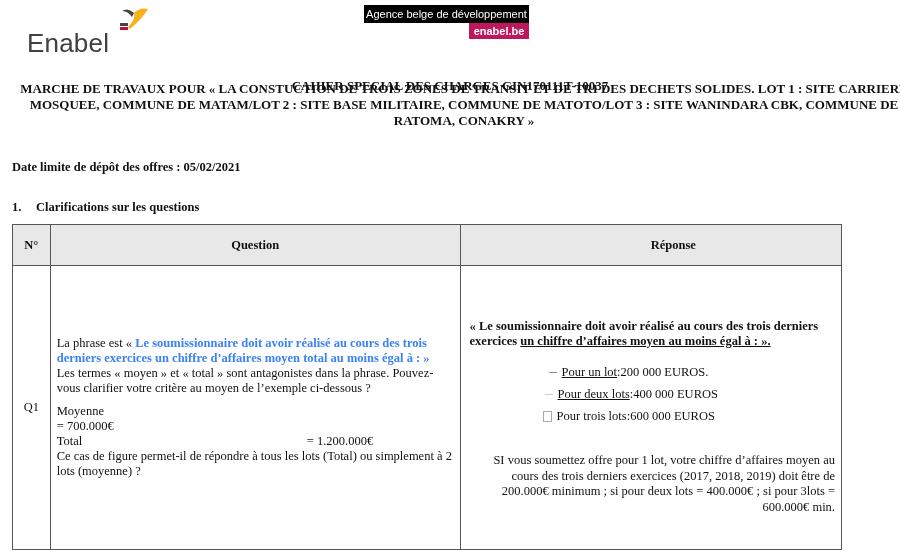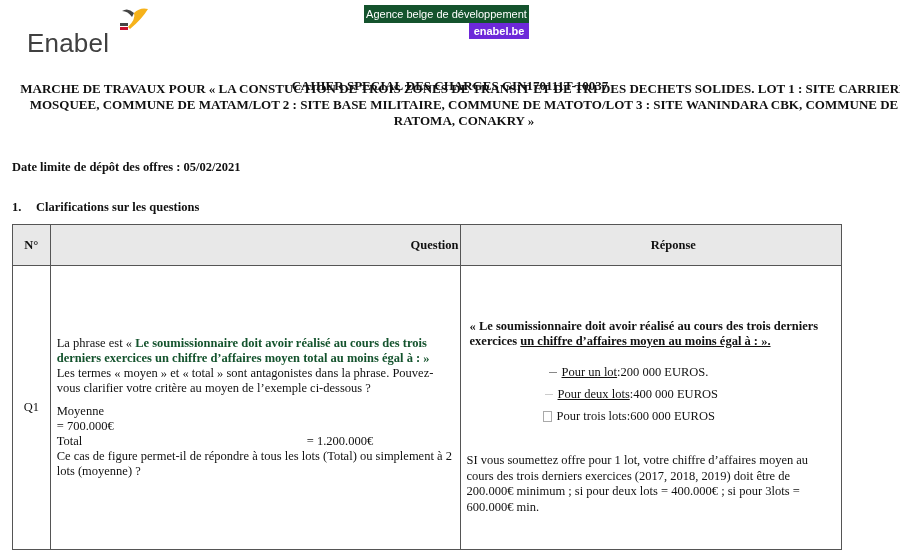--- a/index.html
+++ b/index.html
@@ -2,50 +2,50 @@
 <html><head>
 <meta charset="utf-8">
 <style>
   html, body { margin:0; padding:0; background:#ffffff; }
   body { width:900px; height:553px; position:relative; overflow:hidden; font-family:"Liberation Serif", "DejaVu Serif", serif; color:#111; }
   .abs { position:absolute; }
   
   .logo-word { left:27px; top:28px; font-family:"Liberation Sans","DejaVu Sans",sans-serif; font-size:26px; color:#404040; letter-spacing:0.2px; }
   .logo-mark { left:118px; top:5px; width:32px; height:30px; }
   
-  .agency-banner { left:364px; top:5px; width:165px; height:18px; background:#14532d; color:#fff; font-family:"Liberation Sans","DejaVu Sans",sans-serif; font-size:11px; line-height:18px; text-align:center; }
-  .agency-url { left:469px; top:23px; width:60px; height:16px; background:#6d28d9; color:#fff; font-family:"Liberation Sans","DejaVu Sans",sans-serif; font-size:11px; line-height:16px; text-align:center; font-weight:bold; }
+  .agency-banner { left:364px; top:5px; width:165px; height:18px; background:#000000; color:#fff; font-family:"Liberation Sans","DejaVu Sans",sans-serif; font-size:11px; line-height:18px; text-align:center; }
+  .agency-url { left:469px; top:23px; width:60px; height:16px; background:#be185d; color:#fff; font-family:"Liberation Sans","DejaVu Sans",sans-serif; font-size:11px; line-height:16px; text-align:center; font-weight:bold; }
   
   .title { left:0; width:900px; text-align:center; font-weight:bold; font-size:13px; line-height:16px; }
   .t1 { top:78px; }
   .t2 { top:81px; left:8px; width:892px;margin-left:10px; }
   .line-text { font-weight:bold; font-size:12.5px; left:12px; }
   .deadline { top:160px; }
   .section { top:180px;margin-top:20px; }
   .section .num { display:inline-block; width:24px; }
   
   table.qa { position:absolute; left:12px; top:224px; border-collapse:collapse; width:830px; font-size:12.5px; }
   table.qa td, table.qa th { border:1px solid #555; vertical-align:middle; }
   table.qa th { background:#e8e8e8; height:38px; font-weight:bold; font-size:12.5px; }
   .c-no { width:38px; text-align:center; }
-  .c-q { width:422px;text-align:right; }
+  .c-q { width:422px; }
   .c-r { width:368px;padding-left:46px; }
   .row1 { height:284px; }
   .qcell { padding:0 6px; line-height:15px; }
-  .qcell .grey-bold { color:#14532d; font-weight:bold; }
+  .qcell .grey-bold { color:#3b82f6; font-weight:bold; }
   .example { display:flex; }
   .example .lbl { width:250px; }
   .rcell { vertical-align:top !important; padding:0 6px; line-height:15px; }
   .r-quote { margin-top:53px; font-weight:bold; padding-left:3px; }
   .u { text-decoration:underline;text-align:center; }
   .lots { margin-top:12px; padding-left:58px; }
   .lot { height:22px; line-height:22px; display:flex; align-items:center; }
   .lot .box { display:inline-block; width:7px; height:9px; border:1px solid #aaa; margin-right:5px; }
   .lot .dash { display:inline-block; width:8px; height:1px; background:#888; margin-right:5px; }
-  .r-expl { margin-top:26px; line-height:15.5px; }
+  .r-expl { margin-top:26px; line-height:15.5px;text-align:right; }
 </style>
 </head>
 <body>
 
 <div class="abs logo-word">Enabel</div>
 <svg class="abs logo-mark" viewBox="0 0 32 30">
   <path d="M4 6 Q10 2 16 8 L14 12 Q10 6 4 6 Z" fill="#444"></path>
   <path d="M16 8 Q22 2 30 4 Q24 14 12 24 L10 22 Q18 14 16 8 Z" fill="#f6b21b"></path>
   <rect x="2" y="18" width="8" height="3" fill="#444"></rect>
   <rect x="2" y="22" width="8" height="3" fill="#c8102e"></rect>

